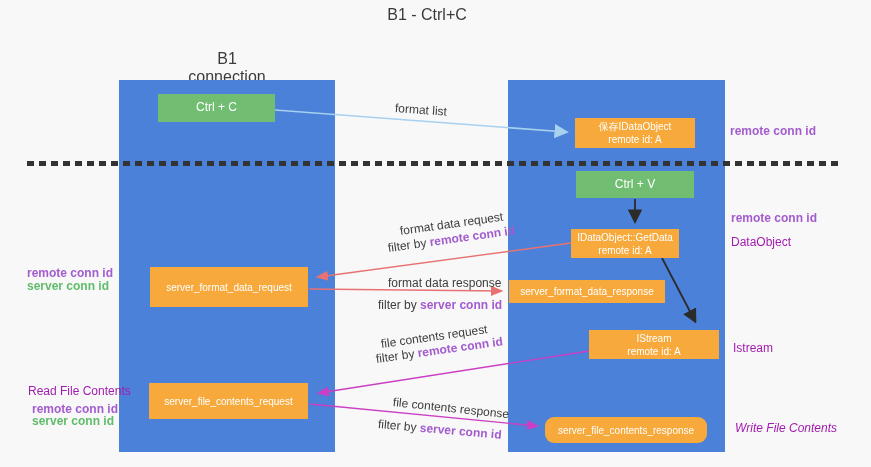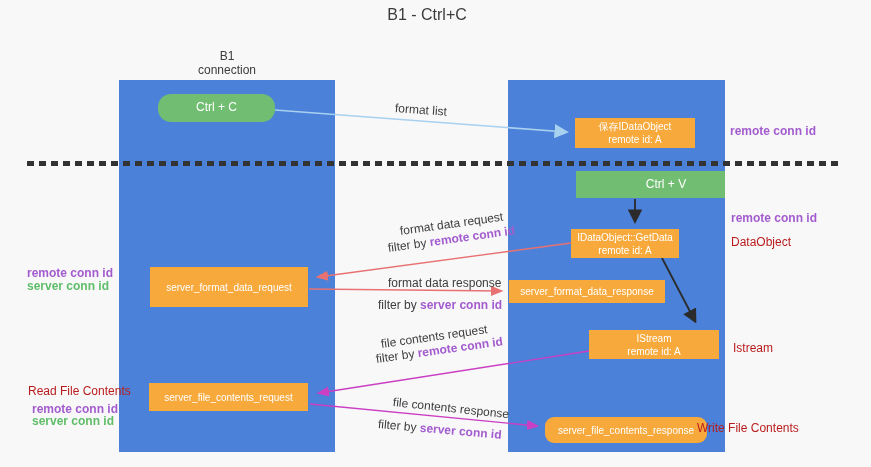--- a/index.html
+++ b/index.html
@@ -7,37 +7,37 @@
     position:relative;width:871px;height:467px;overflow:hidden;
     background:#f8f8f9;
     font-family:"Liberation Sans",sans-serif;
     color:#3b3b3b;
   }
   .abs{position:absolute;}
   .title{
     left:327px;top:5px;width:200px;text-align:center;
     font-size:16px;line-height:1.3;color:#3b3b3b;
   }
-  .colheader{font-size:12px;line-height:1.15;text-align:center;color:#3b3b3b;}
+  .colheader{font-size:16px;line-height:1.15;text-align:center;color:#3b3b3b;}
   .column{background:#4b81d8;}
   .dashline{
     left:27px;top:161px;width:816px;height:5px;
     background:repeating-linear-gradient(90deg,#333 0 7px,transparent 7px 12px);
   }
   .node{
     display:flex;flex-direction:column;align-items:center;justify-content:center;
     color:#fff;text-align:center;font-size:10px;line-height:1.3;
   }
   .green{background:#71bd72;}
   .orange{background:#f7a93c;}
   .node.key{font-size:12px;}
   .lbl{font-size:12px;line-height:1.2;white-space:nowrap;}
   .purple{color:#a35cce;font-weight:bold;}
   .greentx{color:#5fbd69;font-weight:bold;}
-  .plain{color:#b91c1c;}
+  .plain{color:#a21caf;}
   .arrlbl{font-size:12px;color:#3c3c3c;white-space:nowrap;transform-origin:left center;}
   svg.overlay{position:absolute;left:0;top:0;pointer-events:none;}
 </style>
 </head>
 <body>
 
 <div id="stage">
 
   <div class="abs title">
     <div>B1 - Ctrl+C</div>
@@ -70,30 +70,30 @@
     </defs>
     <line x1="275" y1="110" x2="566" y2="132" stroke="#a8d0ef" stroke-width="1.6" marker-end="url(#m-blue)"></line>
     <line x1="635" y1="199" x2="635" y2="221" stroke="#2b2b2b" stroke-width="1.8" marker-end="url(#m-black)"></line>
     <line x1="662" y1="258" x2="695" y2="321" stroke="#2b2b2b" stroke-width="1.8" marker-end="url(#m-black)"></line>
     <line x1="571" y1="243" x2="318" y2="277" stroke="#e87272" stroke-width="1.4" marker-end="url(#m-red)"></line>
     <line x1="309" y1="289" x2="501" y2="291" stroke="#e87272" stroke-width="1.4" marker-end="url(#m-red)"></line>
     <line x1="589" y1="351" x2="319" y2="393" stroke="#ca3fc3" stroke-width="1.4" marker-end="url(#m-mag)"></line>
     <line x1="310" y1="404" x2="537" y2="426" stroke="#ca3fc3" stroke-width="1.4" marker-end="url(#m-mag)"></line>
   </svg>
 
-  <div class="abs node green key" style="left:158px;top:94px;width:117px;height:28px;border-radius:13px;">
+  <div class="abs node green key" style="left:158px;top:94px;width:117px;height:28px;">
     <div>Ctrl + C</div>
   </div>
 
   <div class="abs node orange" style="left:575px;top:118px;width:120px;height:30px;">
     <div>保存IDataObject</div>
     <div>remote id: A</div>
   </div>
 
-  <div class="abs node green key" style="left:576px;top:171px;width:118px;height:27px;padding-left:31px;">
+  <div class="abs node green key" style="left:576px;top:171px;width:118px;height:27px;">
     <div>Ctrl + V</div>
   </div>
 
   <div class="abs node orange" style="left:571px;top:229px;width:108px;height:29px;">
     <div>IDataObject::GetData</div>
     <div>remote id: A</div>
   </div>
 
   <div class="abs node orange" style="left:150px;top:267px;width:158px;height:40px;">
     <div>server_format_data_request</div>
@@ -101,33 +101,33 @@
 
   <div class="abs node orange" style="left:509px;top:280px;width:156px;height:23px;">
     <div>server_format_data_response</div>
   </div>
 
   <div class="abs node orange" style="left:589px;top:330px;width:130px;height:29px;">
     <div>IStream</div>
     <div>remote id: A</div>
   </div>
 
-  <div class="abs node orange" style="left:149px;top:383px;width:159px;height:28px;">
+  <div class="abs node orange" style="left:149px;top:383px;width:159px;height:36px;">
     <div>server_file_contents_request</div>
   </div>
 
   <div class="abs node orange" style="left:545px;top:417px;width:162px;height:26px;border-radius:9px;">
     <div>server_file_contents_response</div>
   </div>
 
   <div class="abs lbl purple" style="left:730px;top:124px;">remote conn id</div>
   <div class="abs lbl purple" style="left:731px;top:211px;">remote conn id</div>
   <div class="abs lbl plain" style="left:731px;top:235px;">DataObject</div>
   <div class="abs lbl plain" style="left:733px;top:341px;">Istream</div>
-  <div class="abs lbl plain" style="left:697px;top:421px;">Write File Contents</div>
+  <div class="abs lbl plain" style="left:735px;top:421px;font-style:italic;">Write File Contents</div>
 
   <div class="abs lbl purple" style="left:27px;top:266px;">remote conn id</div>
   <div class="abs lbl greentx" style="left:27px;top:279px;">server conn id</div>
   <div class="abs lbl plain" style="left:28px;top:384px;">Read File Contents</div>
   <div class="abs lbl purple" style="left:32px;top:402px;">remote conn id</div>
   <div class="abs lbl greentx" style="left:32px;top:414px;">server conn id</div>
 
   <div class="abs arrlbl" style="left:395px;top:101px;transform:rotate(4deg);">format list</div>
 
   <div class="abs arrlbl" style="left:400px;top:224px;transform:rotate(-8deg);">format data request</div>

